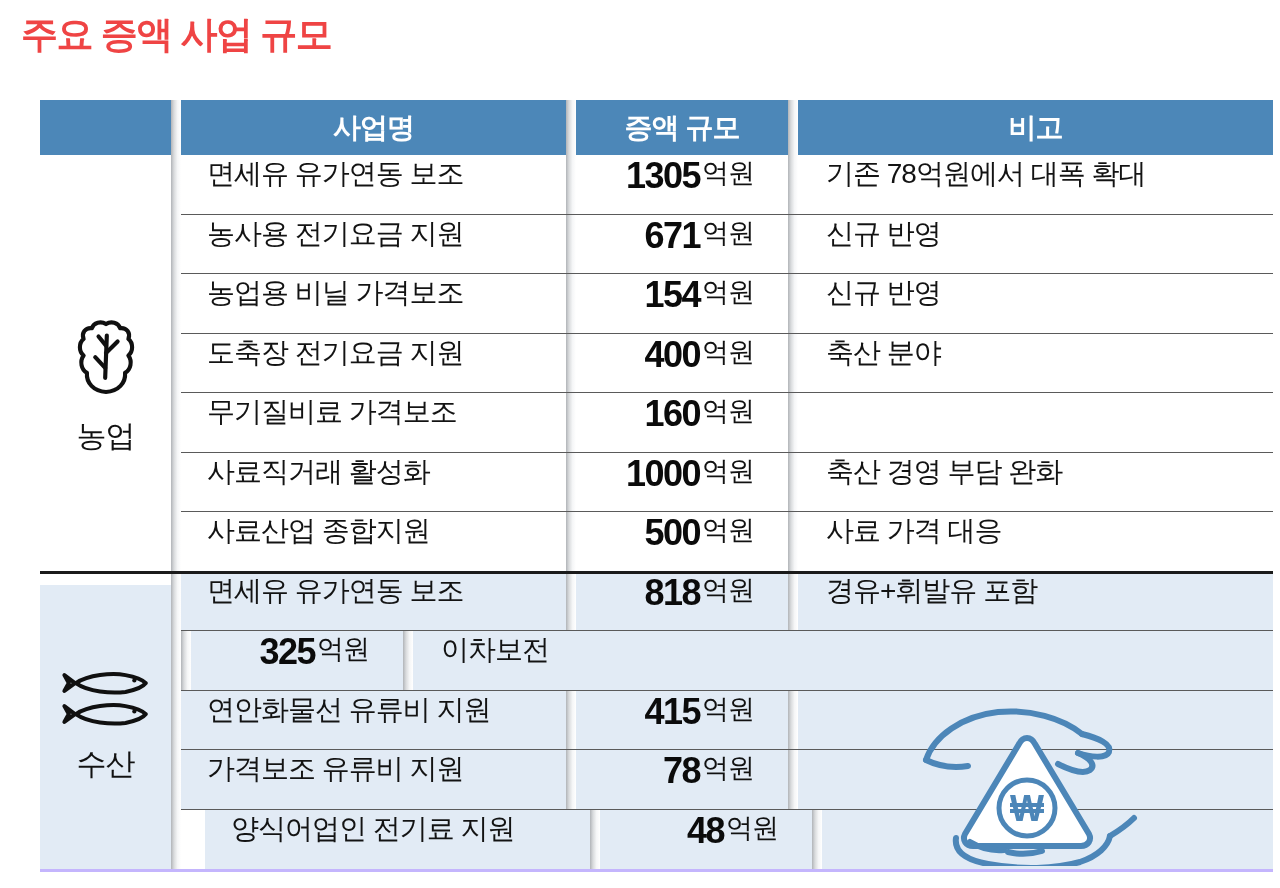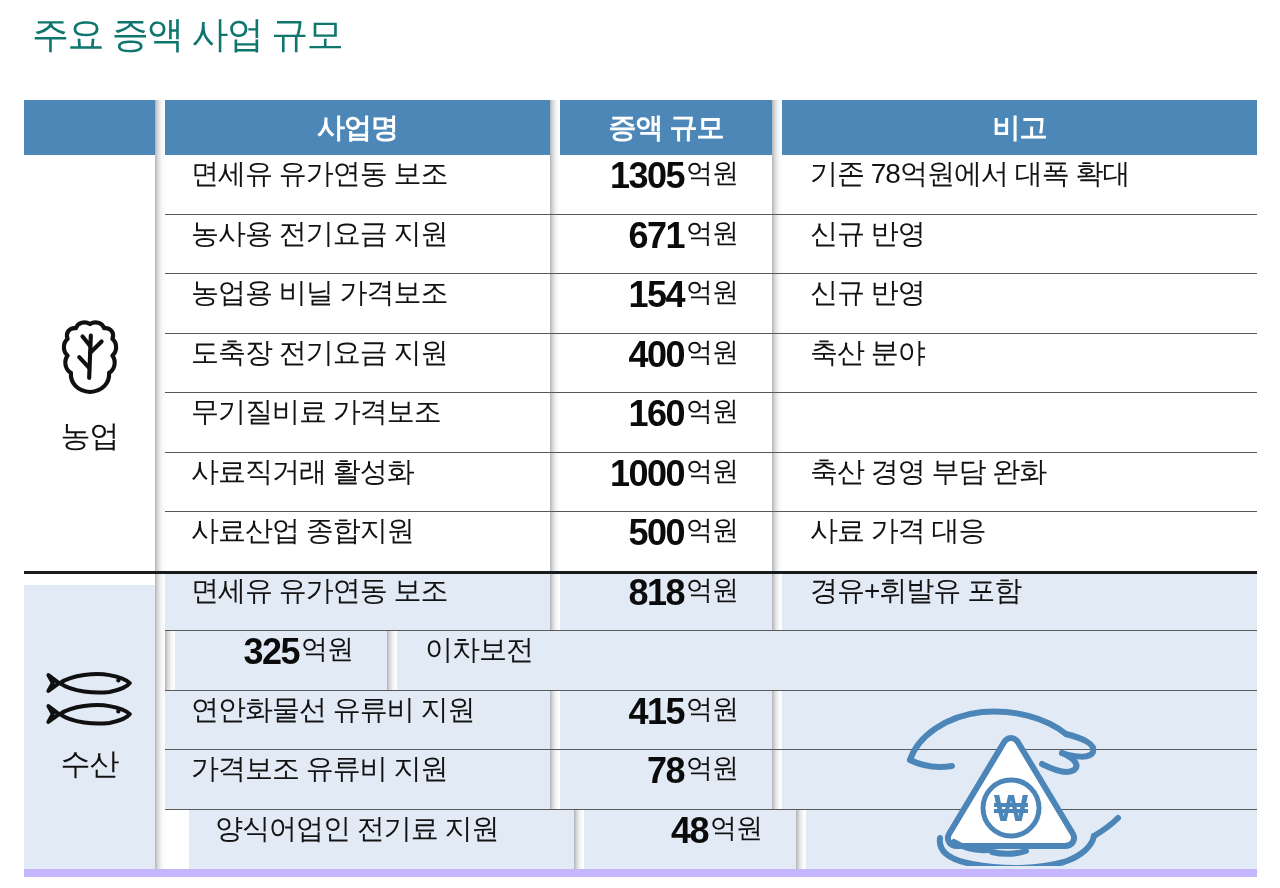--- a/index.html
+++ b/index.html
@@ -1,26 +1,26 @@
 <!DOCTYPE html>
 <html style="--header-bg: #4C87B8; --header-text: #FFFFFF; --fishery-row-bg: #E2EBF5; --illustration-stroke: #4C86B8;"><head>
 <meta charset="utf-8">
 <style>
   html,body { margin:0; padding:0; background:#ffffff; }
   .page {
     position:relative; width:1280px; height:888px; overflow:hidden;
     font-family:"Liberation Sans","DejaVu Sans",sans-serif; background:#fff;
   }
   .title {
-    position:absolute; left:32px; top:10px;
-    font-size:37px; font-weight:400; letter-spacing:-1.5px; color:#0f766e;
+    position:absolute; left:21px; top:10px;
+    font-size:37px; font-weight:700; letter-spacing:-1.5px; color:#ef4444;
   }
   .tbl {
-    position:absolute; left:24px; top:100px; width:1233px; height:769px;
-    border-bottom:8px solid #c4b5fd;
+    position:absolute; left:40px; top:100px; width:1233px; height:769px;
+    border-bottom:3px solid #c4b5fd;
   }
   
   .hdr { display:flex; height:55px; }
   .hcell {
     background:var(--header-bg,#4C87B8); color:var(--header-text,#fff);
     font-size:28px; font-weight:700; letter-spacing:-1px;
     display:flex; align-items:center; justify-content:center;
   }
   .w-cat  { width:131px; }
   .w-name { width:385px; }

